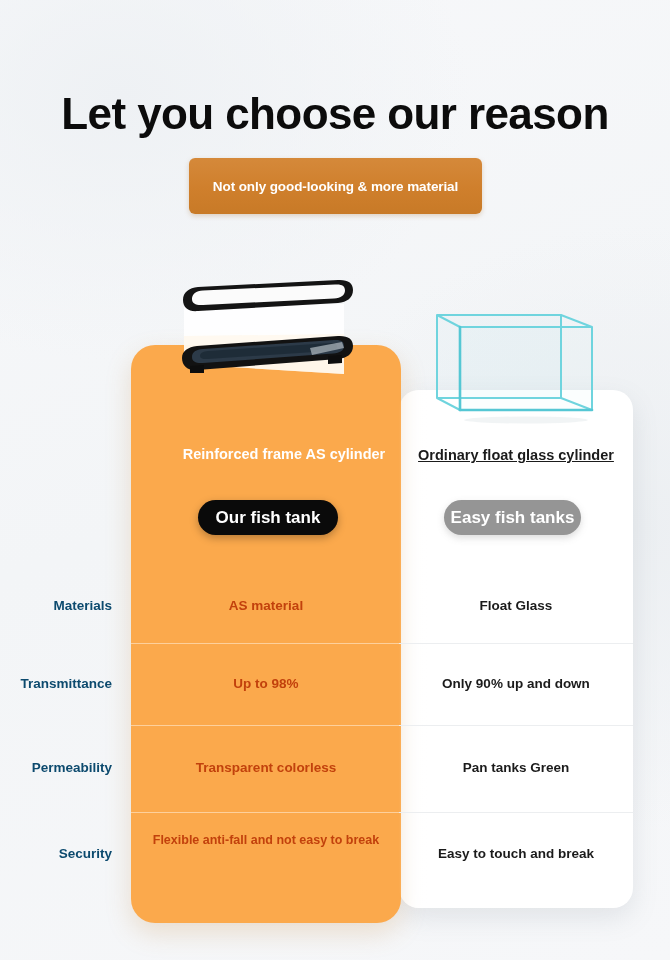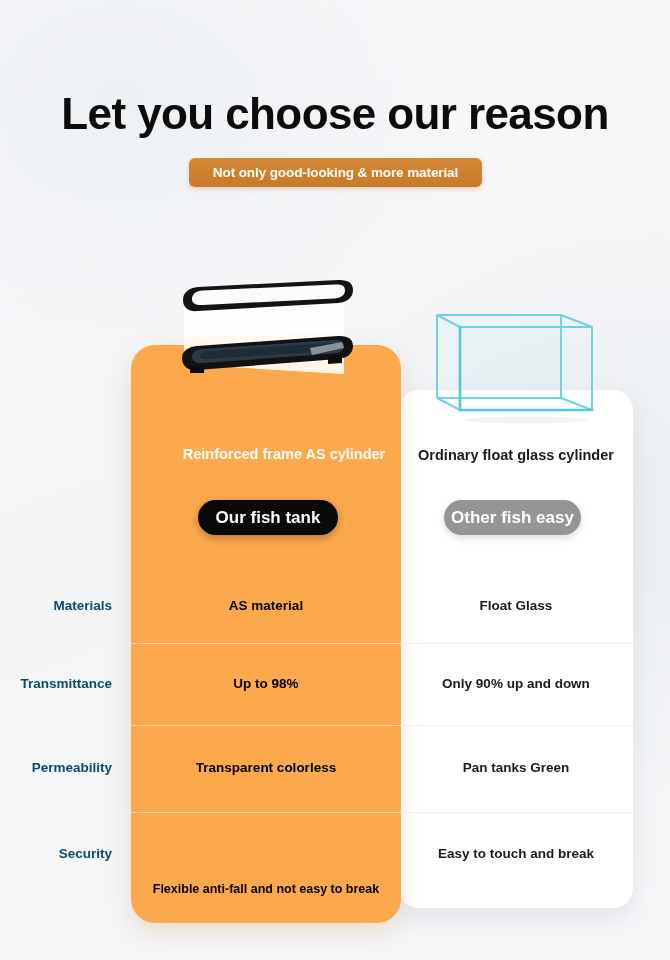--- a/index.html
+++ b/index.html
@@ -17,21 +17,21 @@
 
   
   .title {
     position:absolute; left:0; right:0; top:89px;
     text-align:center;
     font-size:44px; font-weight:bold; color:#0c0c0c;
     letter-spacing:-0.6px;
   }
   .badge {
     position:absolute; left:189px; top:158px;
-    width:293px; height:29px;
+    width:293px; height:56px;
     border-radius:6px;
     background:linear-gradient(180deg,#d5893a 0%,#cf7f2c 55%,#c87a27 100%);
     box-shadow:0 2px 5px rgba(160,100,30,.25);
     display:flex; align-items:center; justify-content:center;
   }
   .badge span {
     color:#ffffff; font-size:13.5px; font-weight:bold; letter-spacing:-0.1px;
   }
 
   
@@ -62,21 +62,21 @@
   
   .tank-glass { position:absolute; left:428px; top:306px; width:178px; height:120px; }
 
   
   .cap-left {
     position:absolute; left:131px; top:446px; width:270px;
     text-align:center; color:#ffffff; font-size:14.5px; font-weight:bold;padding-left:36px;
   }
   .cap-right {
     position:absolute; left:399px; top:447px; width:234px;
-    text-align:center; color:#1b1b1b; font-size:14.5px; font-weight:bold;
+    text-align:center; color:#1b1b1b; font-size:14.5px; font-weight:bold;text-decoration:underline;
   }
 
   
   .pill {
     position:absolute; height:35px; border-radius:18px;
     display:flex; align-items:center; justify-content:center;
     font-size:17px; font-weight:bold; color:#ffffff;
   }
   .pill-ours {
     left:198px; top:500px; width:140px;
@@ -89,21 +89,21 @@
     box-shadow:0 3px 7px rgba(120,120,120,.25);
   }
 
   
   .row-label {
     position:absolute; left:0; width:112px; text-align:right;
     color:#0c4a6e; font-size:13.5px; font-weight:bold;
   }
   .cell-left {
     position:absolute; left:131px; width:270px; text-align:center;
-    color:#000000; font-size:13.5px; font-weight:bold;
+    color:#c2410c; font-size:13.5px; font-weight:bold;
   }
   .cell-left.small { font-size:12.5px; }
   .cell-right {
     position:absolute; left:399px; width:234px; text-align:center;
     color:#1b1b1b; font-size:13.5px; font-weight:bold;
   }
   .div-orange {
     position:absolute; left:131px; width:270px; height:1px;
     background:rgba(255,255,255,.45);
   }
@@ -165,21 +165,21 @@
     </svg>
   </div>
 
   <div class="cap-left">Reinforced frame AS cylinder</div>
   <div class="cap-right">Ordinary float glass cylinder</div>
 
   <div class="pill pill-ours">
     <span>Our fish tank</span>
   </div>
   <div class="pill pill-others">
-    <span>Other fish easy</span>
+    <span>Easy fish tanks</span>
   </div>
 
   <div class="row-label" style="top:598px">Materials</div>
   <div class="cell-left" style="top:598px">AS material</div>
   <div class="cell-right" style="top:598px">Float Glass</div>
   <div class="div-orange" style="top:643px"></div>
   <div class="div-white" style="top:643px"></div>
 
   <div class="row-label" style="top:676px">Transmittance</div>
   <div class="cell-left" style="top:676px">Up to 98%</div>
@@ -187,16 +187,16 @@
   <div class="div-orange" style="top:725px"></div>
   <div class="div-white" style="top:725px"></div>
 
   <div class="row-label" style="top:760px">Permeability</div>
   <div class="cell-left" style="top:760px">Transparent colorless</div>
   <div class="cell-right" style="top:760px">Pan tanks Green</div>
   <div class="div-orange" style="top:812px"></div>
   <div class="div-white" style="top:812px"></div>
 
   <div class="row-label" style="top:846px">Security</div>
-  <div class="cell-left small" style="top:882px">Flexible anti-fall and not easy to break</div>
+  <div class="cell-left small" style="top:833px">Flexible anti-fall and not easy to break</div>
   <div class="cell-right" style="top:846px">Easy to touch and break</div>
 
 </div>
 
 </body></html>

